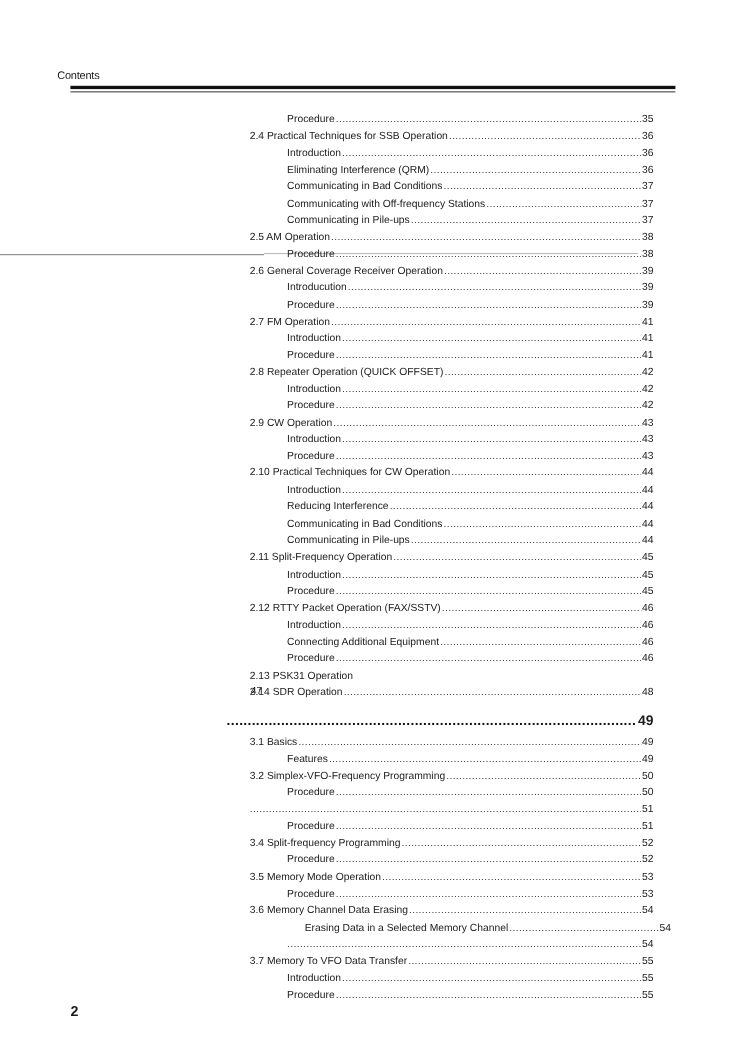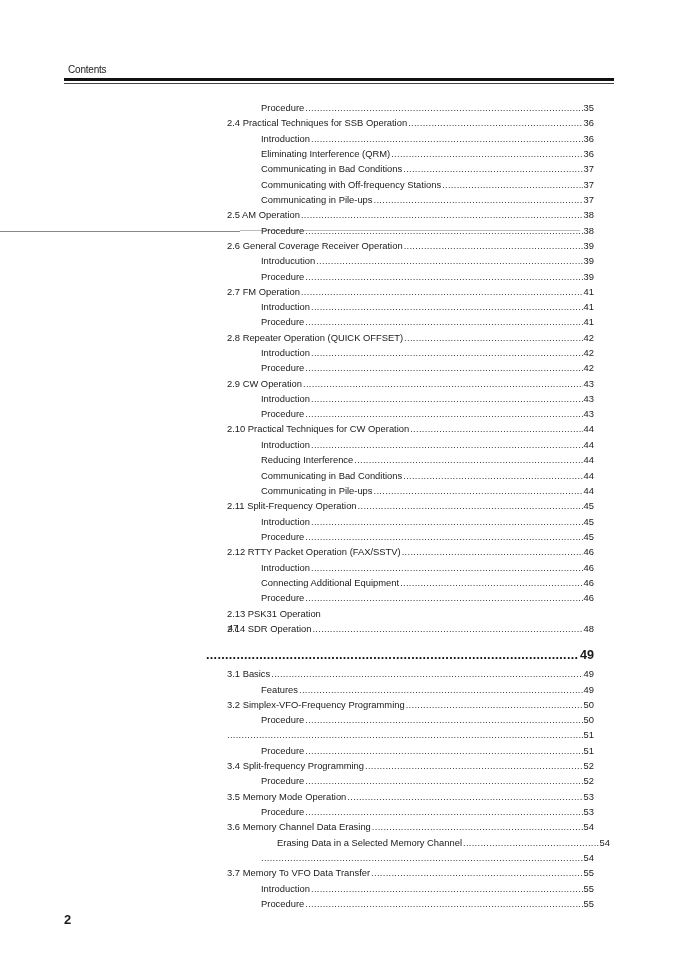--- a/index.html
+++ b/index.html
@@ -1,18 +1,18 @@
 <!DOCTYPE html>
 <html><head>
 <meta charset="utf-8">
 <style>
   html, body { margin:0; padding:0; background:#fff; }
   body { width:683px; height:960px; position:relative; overflow:hidden;
          font-family:"Liberation Sans", sans-serif; color:#1a1a1a; }
-  .header-title { position:absolute; left:68px; top:64px; font-size:10px; letter-spacing:-0.2px; }
+  .header-title { position:absolute; left:52px; top:64px; font-size:10px; letter-spacing:-0.2px; }
   .rule { position:absolute; left:64px; width:550px; background:#111; }
   .rule.r1 { top:78px; height:3px; }
   .rule.r2 { top:83px; height:1px; background:#444; }
   .scan-line { position:absolute; left:0; top:231px; width:240px; height:1px; background:#888; }
   .scan-line2 { position:absolute; left:240px; top:230px; width:340px; height:1px; background:#bbb; }
   #toc { position:absolute; left:0; top:101px; width:683px; }
   .row { position:absolute; display:flex; align-items:baseline; font-size:9.4px; height:14px; line-height:14px; white-space:nowrap; }
   .row .title { flex:0 0 auto; padding-right:1px; }
   .row .dots { flex:1 1 auto; overflow:hidden; color:#333; letter-spacing:0.3px; }
   .row .dots::after { content:"......................................................................................................................................................................................................................................................"; }

